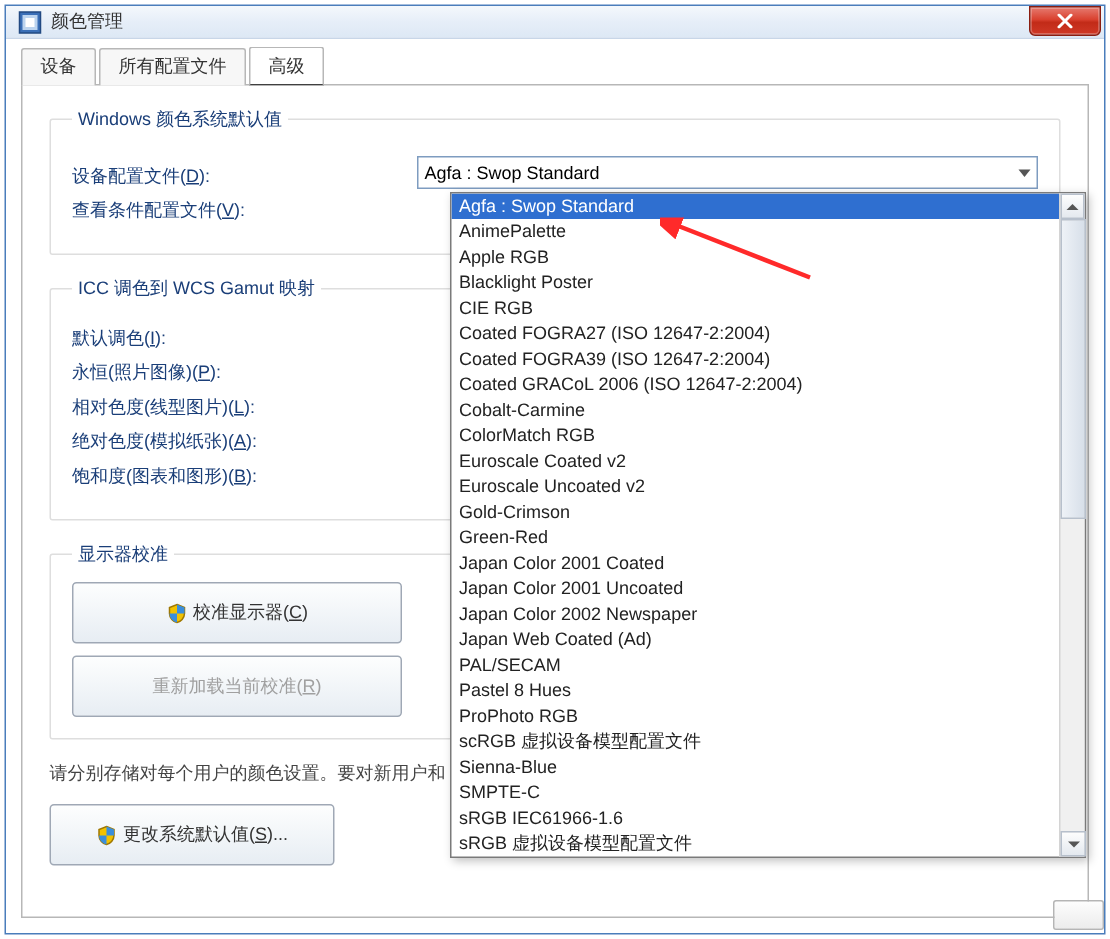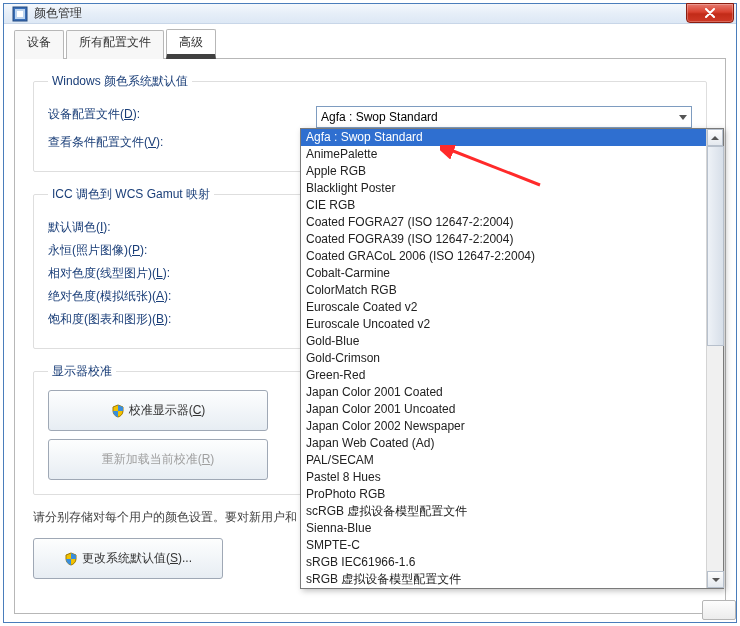--- a/index.html
+++ b/index.html
@@ -63,44 +63,43 @@
     padding: 3px 12px 3px 12px;
     background: #f7f7f7;
     border-radius: 2px 2px 0 0;
     margin-right: 2px;
     color: #333;
   }
   .tab.active {
     background: #fff;
     padding-top: 4px;
     margin-top: -1px;
-    border-bottom: 5px solid #404040;
+    border-bottom: 1px solid #404040;
   }
   .tabpage {
     border: 1px solid #b7b7b7;
     background: #fff;
     padding: 14px 18px;
     height: 556px;
     position: relative;
   }
   fieldset.group {
     border: 1px solid #dedede;
     border-radius: 2px;
     margin: 0 0 14px 0;
     padding: 10px 14px 14px 14px;
   }
   fieldset.group legend {
     padding: 0 4px;
     color: #1a3e78;
   }
   .row {
     display: flex;
-    align-items: flex-start;
+    align-items: flex-end;
     margin: 6px 0;
-    gap: 38px;
   }
   .row .label {
     width: 230px;
     color: #1a3e78;
   }
   .underline { text-decoration: underline; }
   .combo {
     flex: 1;
     height: 22px;
     border: 1px solid #7e9cc0;
@@ -330,21 +329,20 @@
       <div class="dd-item">Apple RGB</div>
       <div class="dd-item">Blacklight Poster</div>
       <div class="dd-item">CIE RGB</div>
       <div class="dd-item">Coated FOGRA27 (ISO 12647-2:2004)</div>
       <div class="dd-item">Coated FOGRA39 (ISO 12647-2:2004)</div>
       <div class="dd-item">Coated GRACoL 2006 (ISO 12647-2:2004)</div>
       <div class="dd-item">Cobalt-Carmine</div>
       <div class="dd-item">ColorMatch RGB</div>
       <div class="dd-item">Euroscale Coated v2</div>
       <div class="dd-item">Euroscale Uncoated v2</div>
-      <div class="dd-item">Gold-Blue</div>
       <div class="dd-item">Gold-Crimson</div>
       <div class="dd-item">Green-Red</div>
       <div class="dd-item">Japan Color 2001 Coated</div>
       <div class="dd-item">Japan Color 2001 Uncoated</div>
       <div class="dd-item">Japan Color 2002 Newspaper</div>
       <div class="dd-item">Japan Web Coated (Ad)</div>
       <div class="dd-item">PAL/SECAM</div>
       <div class="dd-item">Pastel 8 Hues</div>
       <div class="dd-item">ProPhoto RGB</div>
       <div class="dd-item">scRGB 虚拟设备模型配置文件</div>

